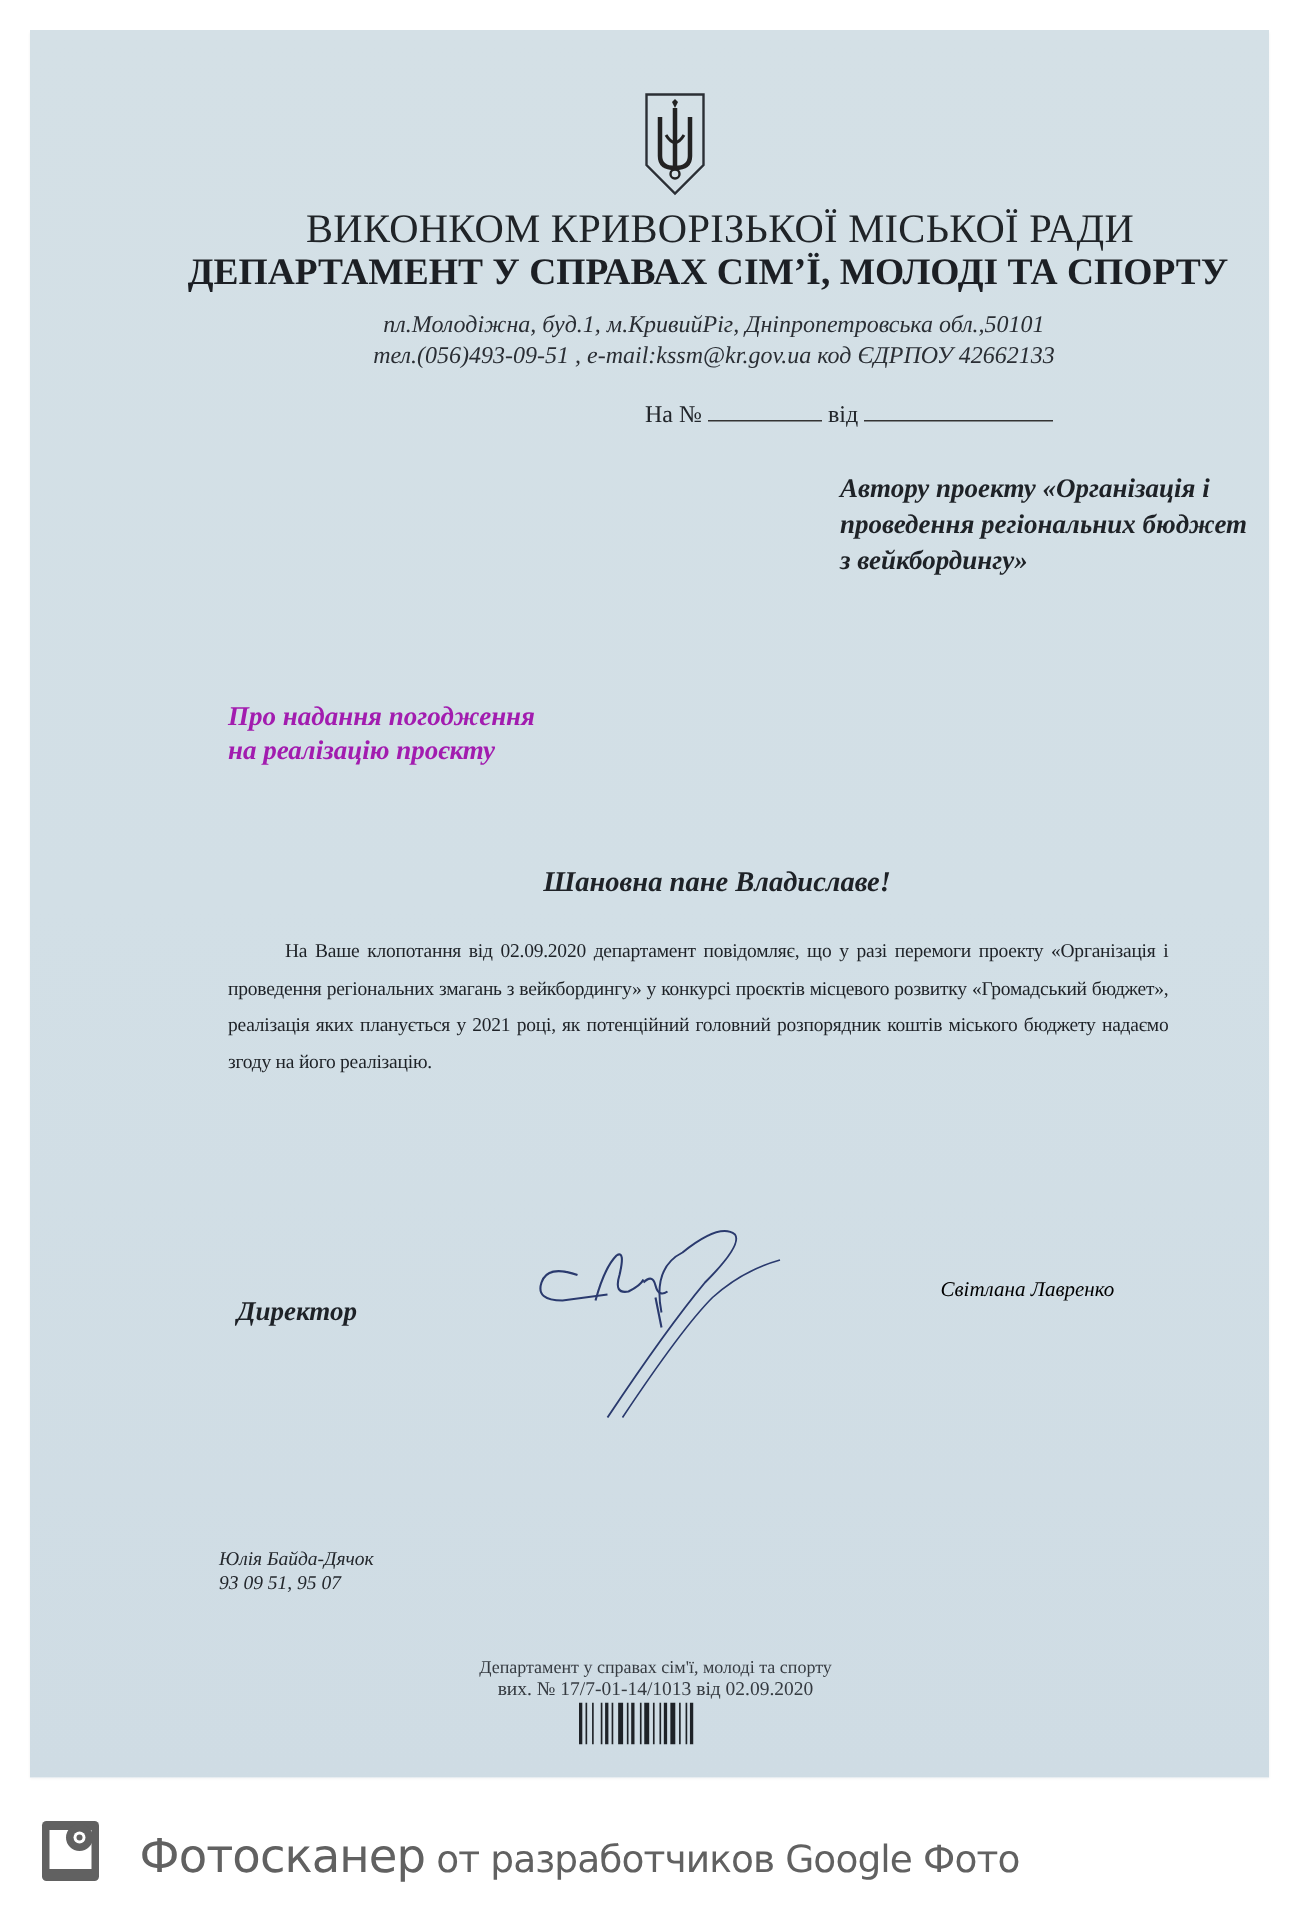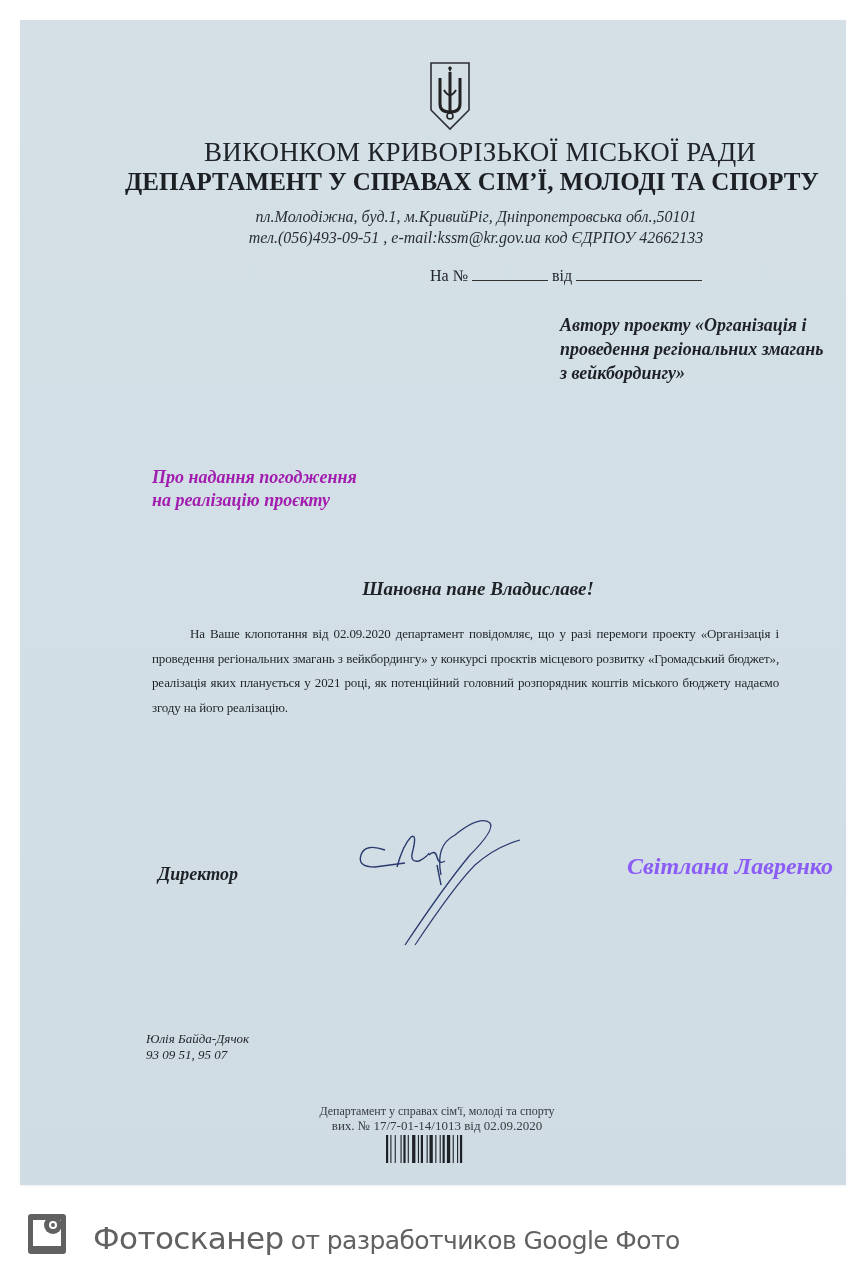--- a/index.html
+++ b/index.html
@@ -23,21 +23,21 @@
     .ref .blank { display: inline-block; border-bottom: 1px solid #333; vertical-align: baseline; height: 14px; }
     .addressee { left: 516px; top: 313px; font-size: 18px; font-style: italic; font-weight: bold; line-height: 24px; color: #1e2227; margin-left: 44px; }
     .subject { left: 152px; top: 466px; font-size: 18px; font-style: italic; font-weight: bold; line-height: 23px; color: #a21caf; }
     .greeting { left: 0; width: 956px; top: 578px; text-align: center; font-size: 19px; font-style: italic; font-weight: bold; color: #1e2227; }
     .body-text {
       position: absolute; left: 152px; top: 622px; width: 627px;
       font-size: 13px; line-height: 24.5px; text-align: justify; color: #1e2227;
       text-indent: 38px; letter-spacing: -0.15px;
     }
     .role { left: 158px; top: 848px; font-size: 18px; font-style: italic; font-weight: bold; color: #1e2227; margin-top: 16px; }
-    .signer { left: 627px; top: 853px; font-size: 24px; font-style: italic; font-weight: bold; color: #8b5cf6; }
+    .signer { left: 627px; top: 853px; font-size: 14px; font-style: italic; font-weight: normal; color: #000000; }
     .signature { position: absolute; left: 345px; top: 805px; width: 200px; height: 150px; }
     .executor { left: 146px; top: 1031px; font-size: 13px; font-style: italic; line-height: 16px; color: #23272c; }
     .stamp { left: 0; width: 868px; text-align: center; font-size: 12px; color: #353a40; }
     .stamp1 { top: 1104px; left: 0; width: 874px; }
     .stamp2 { top: 1118px; left: 0; width: 874px; font-size: 13px; }
     .barcode { position: absolute; left: 386px; top: 1135px; width: 100px; height: 28px; }
     .footer { position: absolute; left: 0; top: 1190px; width: 868px; height: 90px; background: #fff; }
     .footer-icon { position: absolute; left: 27px; top: 1213px; width: 40px; height: 42px; }
     .footer-text { position: absolute; left: 93px; top: 1220px; font-family: "DejaVu Sans", sans-serif; color: #616161; white-space: nowrap; letter-spacing: -0.6px; }
     .footer-text .big { font-size: 31px; }
@@ -64,21 +64,21 @@
 
 <div class="abs ref">
   <span>На №</span>
   <span class="blank" style="width:76px;"></span>
   <span>від</span>
   <span class="blank" style="width:126px;"></span>
 </div>
 
 <div class="abs addressee">
   <div>Автору  проекту «Організація і</div>
-  <div>проведення регіональних змагань</div>
+  <div>проведення регіональних бюджет</div>
   <div>з вейкбордингу»</div>
 </div>
 
 <div class="abs subject">
   <div>Про надання погодження</div>
   <div>на реалізацію проєкту</div>
 </div>
 
 <div class="abs greeting">Шановна пане Владиславе!</div>
 

